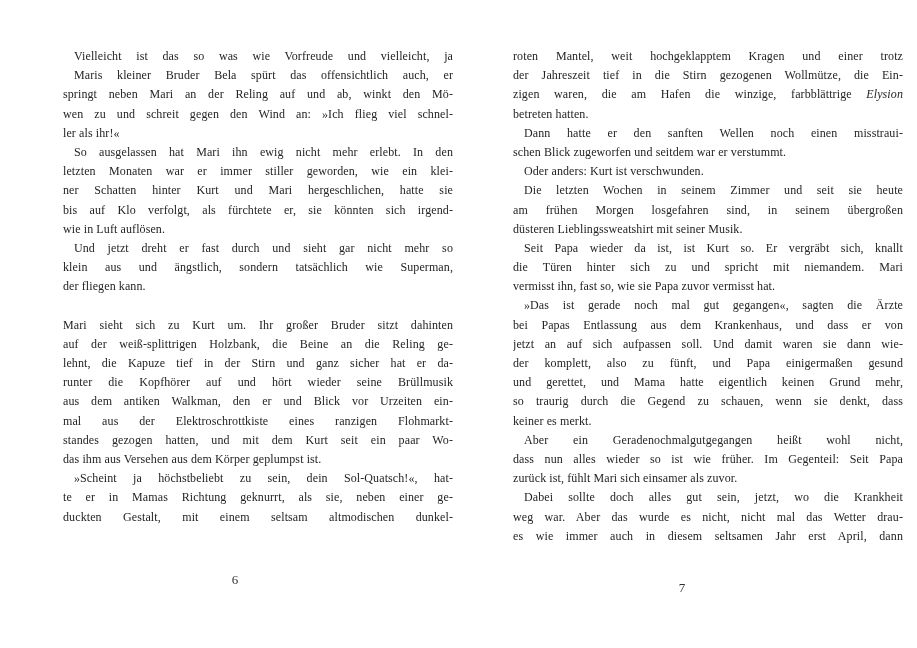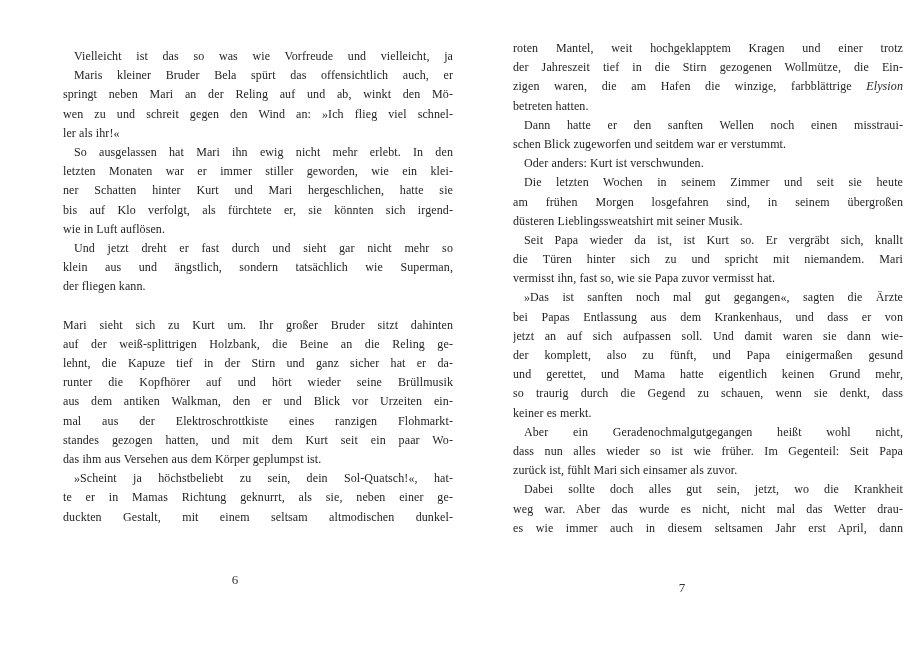--- a/index.html
+++ b/index.html
@@ -23,21 +23,21 @@
     height: 648px;
   }
   .page-left  { left: 0; }
   .page-right { left: 459px; }
   .textblock {
     position: absolute;
     width: 390px;
     font-size: 12px;
   }
   #lines-left  { left: 63px;  top: 47px; }
-  #lines-right { left: 513px; top: 39px; }
+  #lines-right { left: 513px; top: 47px; }
   .line {
     height: 19.2px;
     line-height: 19.2px;
     text-align: justify;
     text-align-last: justify;
     overflow: hidden;
     letter-spacing: 0.1px;
   }
   .line.par-end {
     text-align-last: left;
@@ -102,21 +102,21 @@
       <div class="line par-end">betreten hatten.</div>
       <div class="line indent">Dann hatte er den sanften Wellen noch einen misstraui-</div>
       <div class="line par-end">schen Blick zugeworfen und seitdem war er verstummt.</div>
       <div class="line indent par-end">Oder anders: Kurt ist verschwunden.</div>
       <div class="line indent">Die letzten Wochen in seinem Zimmer und seit sie heute</div>
       <div class="line">am frühen Morgen losgefahren sind, in seinem übergroßen</div>
       <div class="line par-end">düsteren Lieblingssweatshirt mit seiner Musik.</div>
       <div class="line indent">Seit Papa wieder da ist, ist Kurt so. Er vergräbt sich, knallt</div>
       <div class="line">die Türen hinter sich zu und spricht mit niemandem. Mari</div>
       <div class="line par-end">vermisst ihn, fast so, wie sie Papa zuvor vermisst hat.</div>
-      <div class="line indent">»Das ist sanften noch mal gut gegangen«, sagten die Ärzte</div>
+      <div class="line indent">»Das ist gerade noch mal gut gegangen«, sagten die Ärzte</div>
       <div class="line">bei Papas Entlassung aus dem Krankenhaus, und dass er von</div>
       <div class="line">jetzt an auf sich aufpassen soll. Und damit waren sie dann wie-</div>
       <div class="line">der komplett, also zu fünft, und Papa einigermaßen gesund</div>
       <div class="line">und gerettet, und Mama hatte eigentlich keinen Grund mehr,</div>
       <div class="line">so traurig durch die Gegend zu schauen, wenn sie denkt, dass</div>
       <div class="line par-end">keiner es merkt.</div>
       <div class="line indent">Aber ein Geradenochmalgutgegangen heißt wohl nicht,</div>
       <div class="line">dass nun alles wieder so ist wie früher. Im Gegenteil: Seit Papa</div>
       <div class="line par-end">zurück ist, fühlt Mari sich einsamer als zuvor.</div>
       <div class="line indent">Dabei sollte doch alles gut sein, jetzt, wo die Krankheit</div>

